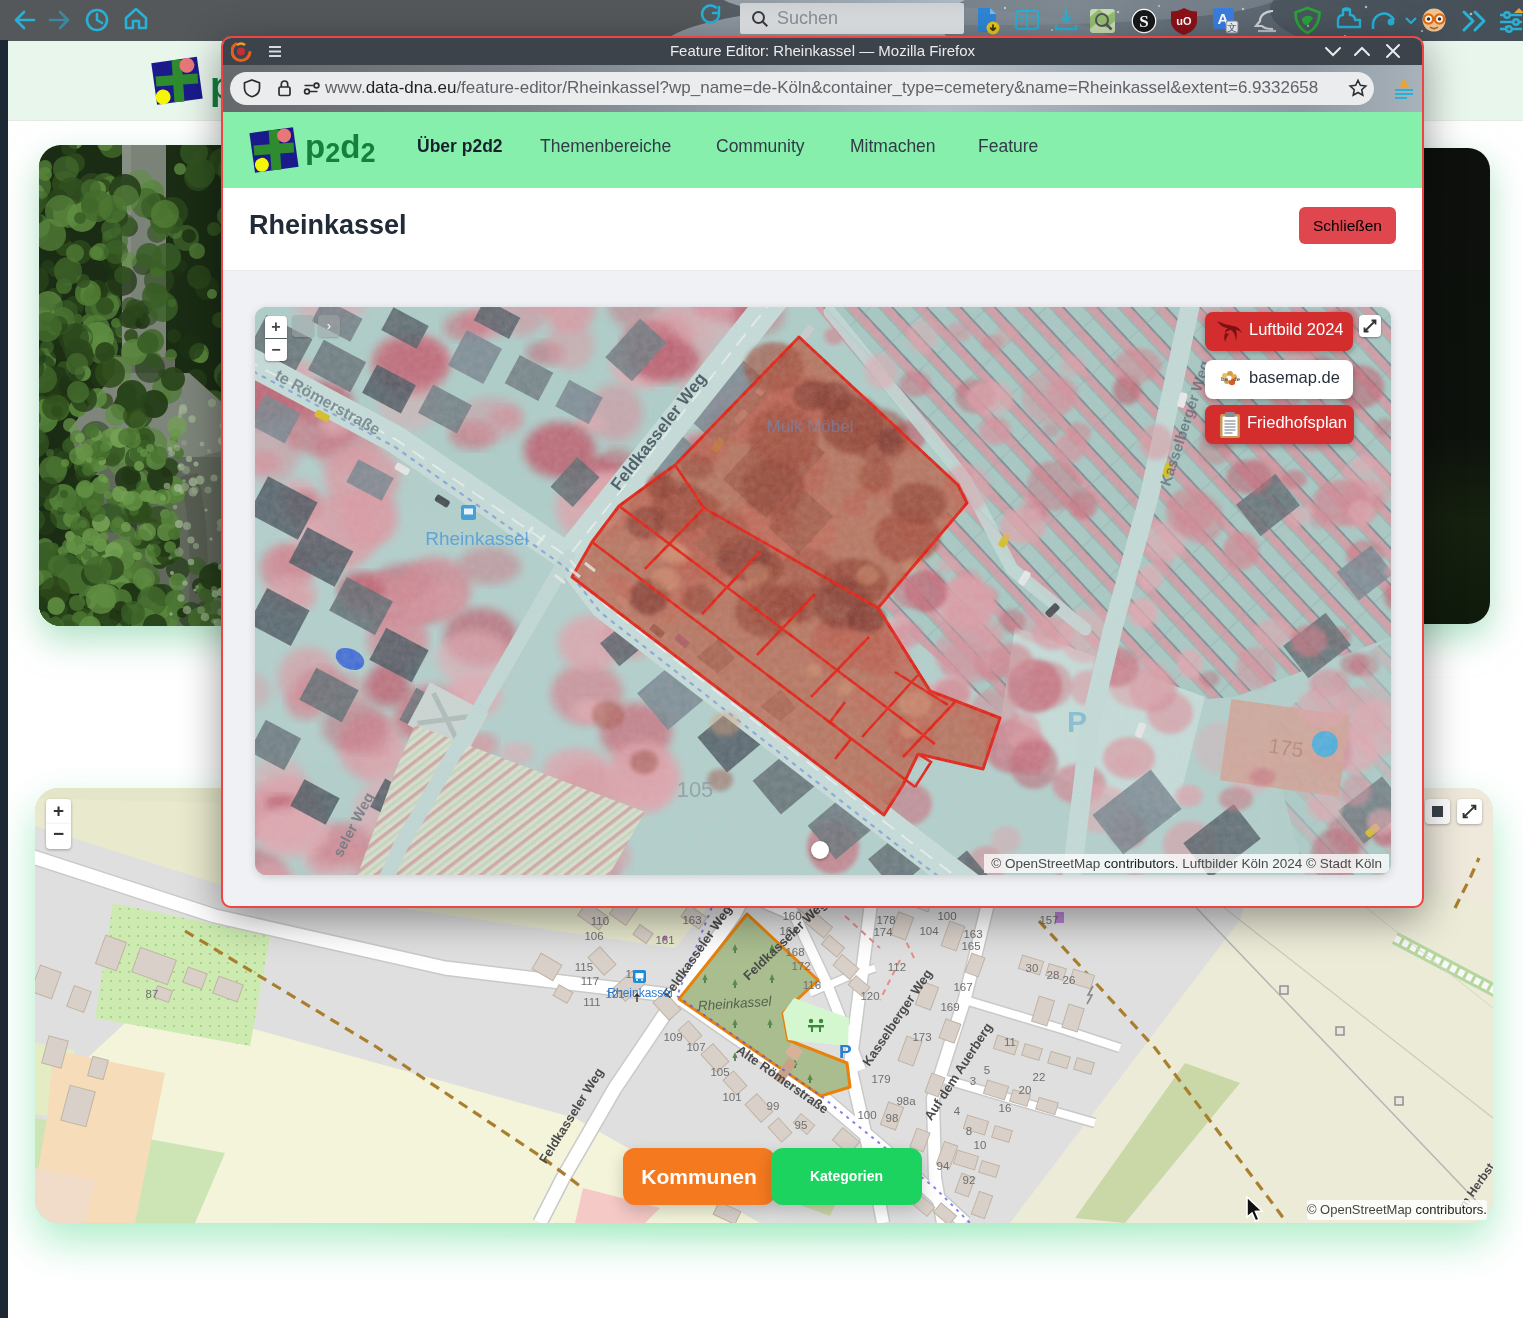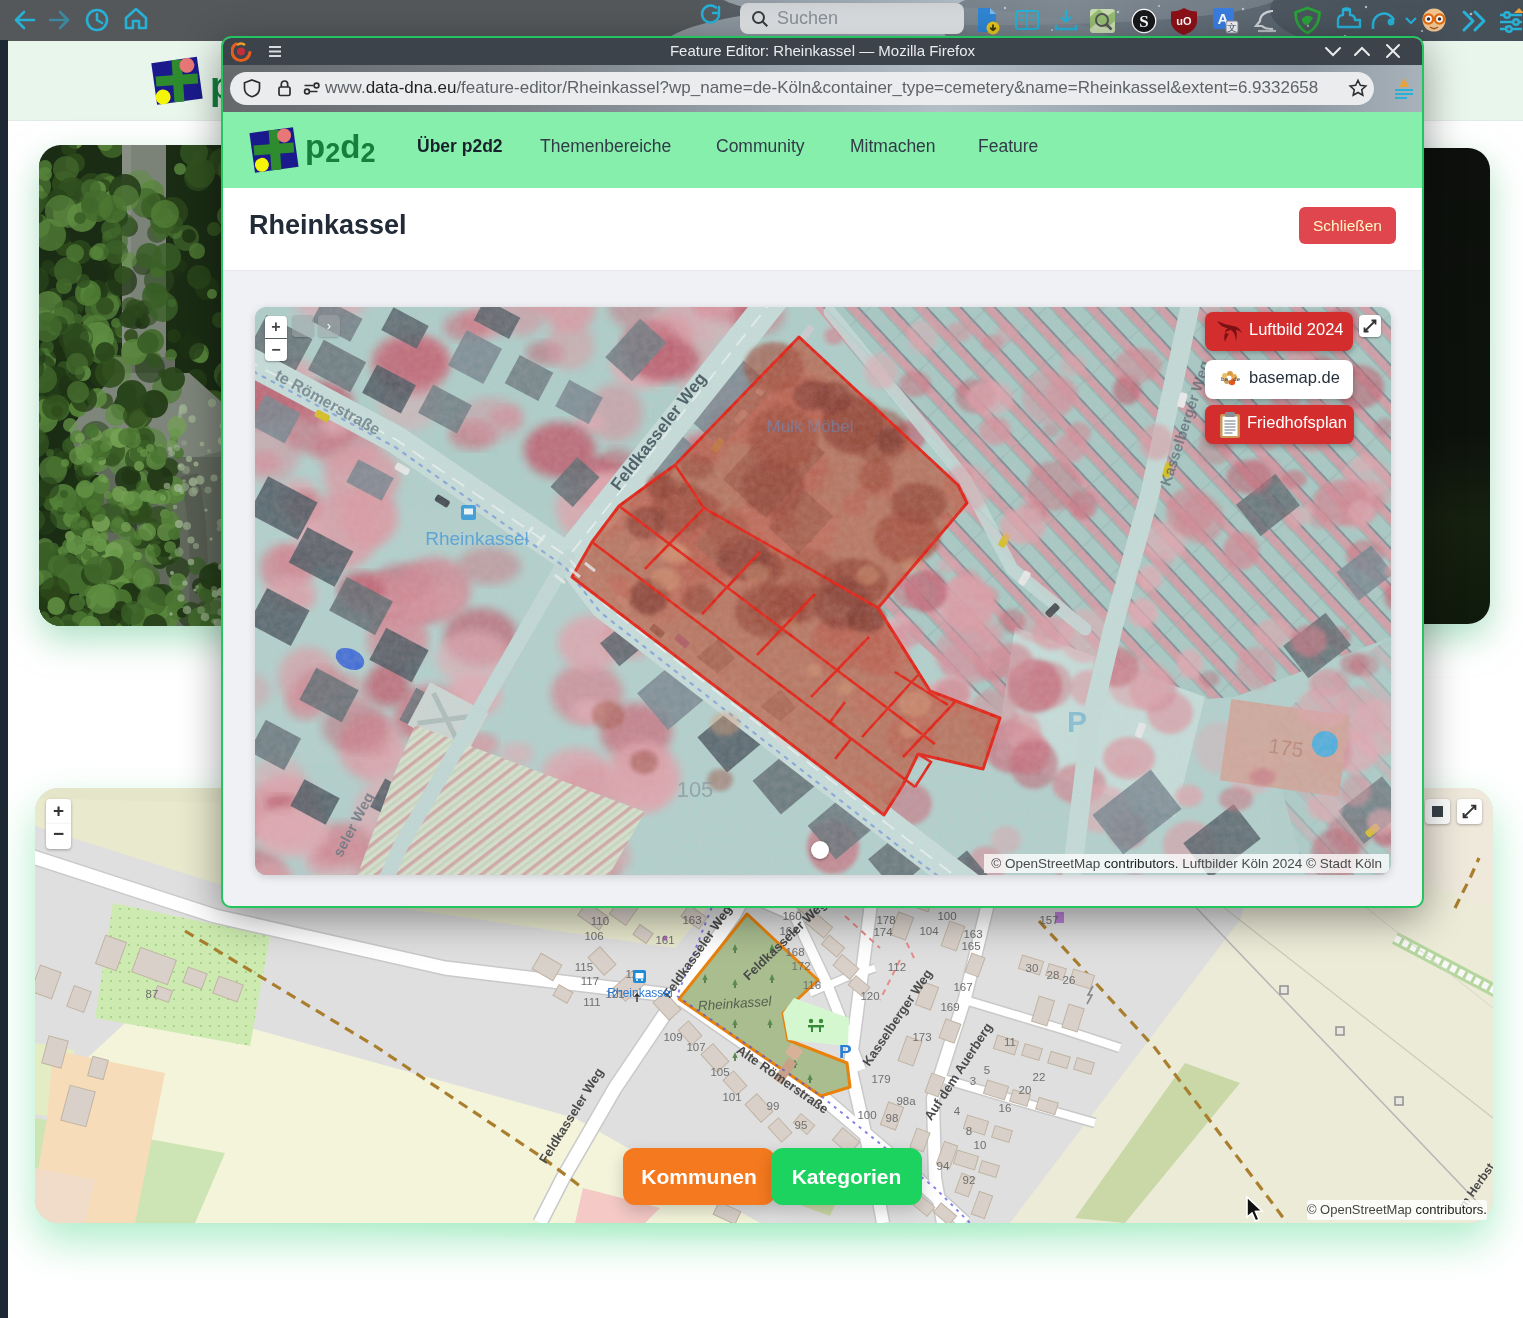--- a/index.html
+++ b/index.html
@@ -6,49 +6,49 @@
 html,body { width:1523px; height:1318px; overflow:hidden; font-family:"Liberation Sans", sans-serif; background:#fff; }
 #page { position:relative; width:1523px; height:1318px; overflow:hidden; }
 .abs { position:absolute; }
 
 
 #chrome { left:0; top:0; width:1523px; height:41px;
   background:linear-gradient(to right,#54585b 0%,#54585b 44%,#596069 50%,#6a7884 57%,#8b99a5 64%,#a3b1bb 70%,#7e8c99 78%,#67747f 86%,#5a656f 93%,#4e585f 100%);
 }
 #urlpill { position:absolute; left:157px; top:3px; width:539px; height:31px; background:#d8d9da; border-radius:16px; }
 #urlpill .t { position:absolute; left:90px; top:5px; font-size:18px; color:#1c1c1e; }
-#searchpill { position:absolute; left:740px; top:3px; width:224px; height:31px; background:linear-gradient(to bottom,#cdd1d4,#e9ecee); border-radius:8px; }
+#searchpill { position:absolute; left:740px; top:3px; width:224px; height:31px; background:linear-gradient(to bottom,#cdd1d4,#e9ecee); border-radius:2px; }
 #searchpill .t { position:absolute; left:37px; top:5px; font-size:18px; color:#8b9198; }
 
 
 #leftstrip { left:0; top:40px; width:8px; height:1278px; background:#1d2835; }
 
 
 #bgheader { left:8px; top:41px; width:1515px; height:80px; background:#e9f6ec; border-bottom:1px solid #e2ece4; }
 #photo1 { left:39px; top:145px; width:420px; height:481px; border-radius:22px; overflow:hidden; box-shadow:0 14px 34px rgba(110,200,150,.55); }
 #photo2 { left:1100px; top:148px; width:390px; height:476px; border-radius:22px; overflow:hidden; box-shadow:0 14px 34px rgba(110,200,150,.55); background:linear-gradient(to bottom,#0d100c 0%,#0e120d 60%,#15200f 78%,#101a0c 100%); }
 #glowband { left:35px; top:1190px; width:1458px; height:75px; background:radial-gradient(60% 100% at 50% 0%, rgba(130,230,170,.55), rgba(130,230,170,0) 75%); }
 #osmmap { left:35px; top:788px; width:1458px; height:435px; border-radius:24px; overflow:hidden; box-shadow:0 18px 40px rgba(120,225,165,.6); background:#e0dfdf; }
 .zbox { position:absolute; width:25px; height:25px; background:#fff; color:#333; font-size:19px; font-weight:bold; text-align:center; line-height:24px; box-shadow:0 1px 3px rgba(0,0,0,.3); }
 #btnKommunen { left:607px; top:1148px; width:152px; height:57px; background:#f4791f; border-radius:12px; color:#fff; font-size:21px; font-weight:bold; text-align:center; line-height:57px; box-shadow:0 6px 16px rgba(0,0,0,.18);margin-left:16px; }
-#btnKategorien { left:771px; top:1148px; width:151px; height:57px; background:#1cd35f; border-radius:12px; color:#fff; font-size:21px; font-weight:bold; text-align:center; line-height:57px; box-shadow:0 6px 16px rgba(0,0,0,.18); }
+#btnKategorien { left:771px; top:1148px; width:151px; height:57px; background:#1cd35f; border-radius:12px; color:#fff; font-size:14px; font-weight:bold; text-align:center; line-height:57px; box-shadow:0 6px 16px rgba(0,0,0,.18); }
 #osmattr { right:36px; top:1200px; height:20px; background:rgba(255,255,255,.8); font-size:13px; color:#444; padding:2px 0; border-radius:3px; }
 
 
-#popup { left:221px; top:36px; width:1203px; height:872px; border-radius:10px; border:2px solid #22c55e; overflow:hidden; box-shadow:0 10px 40px rgba(0,0,0,.4); background:#eff1f4; }
+#popup { left:221px; top:36px; width:1203px; height:872px; border-radius:10px; border:2px solid #ef4444; overflow:hidden; box-shadow:0 10px 40px rgba(0,0,0,.4); background:#eff1f4; }
 #ptitlebar { position:absolute; left:0; top:0; width:100%; height:27px; background:#3d434b; }
 #ptitlebar .title { position:absolute; width:100%; text-align:center; top:4px; font-size:15px; color:#e9ebed; }
 #purlrow { position:absolute; left:0; top:27px; width:100%; height:47px;
   background:linear-gradient(to right,#66696c 0%,#7b8187 25%,#98a3ac 45%,#b3bec6 60%,#9aa6b0 75%,#8e99a3 90%,#a8b2ba 100%); }
 #purlpill { position:absolute; left:7px; top:7px; width:1144px; height:33px; background:#ebeced; border-radius:17px; }
 #pheader { position:absolute; left:0; top:74px; width:100%; height:96px; background:#86efac;padding-left:24px; }
 .pnav { position:absolute; top:24px; font-size:17.5px; color:#313a46; }
 #ptitlerow { position:absolute; left:0; top:150px; width:100%; height:83px; background:#fff; border-bottom:1px solid #e8eaee; }
 #ptitlerow h1 { position:absolute; left:26px; top:22px; font-size:27px; color:#222b38; font-family:"Liberation Sans", sans-serif; }
-#btnSchliessen { position:absolute; right:26px; top:19px; width:97px; height:37px; background:#e0464d; border-radius:6px; color:#fef9c3; font-size:15.5px; text-align:center; line-height:37px; }
+#btnSchliessen { position:absolute; right:26px; top:19px; width:97px; height:37px; background:#e0464d; border-radius:6px; color:#000000; font-size:15.5px; text-align:center; line-height:37px; }
 #aerialwrap { position:absolute; left:32px; top:269px; width:1136px; height:568px; border-radius:12px; overflow:hidden; background:#b9dbd7; box-shadow:0 2px 8px rgba(0,0,0,.15); }
 .layerbtn { position:absolute; left:950px; width:148px; height:39px; border-radius:8px; color:#fff; font-size:16.5px; box-shadow:0 2px 6px rgba(0,0,0,.3); }
 .layerbtn .lab { position:absolute; left:44px; top:8px; }
 #aattr { position:absolute; right:2px; bottom:2px; background:rgba(255,255,255,.78); font-size:13.5px; color:#4a4a4a; padding:2px 7px; }
 
 
 .mzoom { position:absolute; width:22px; height:22px; background:#fff; border-radius:4px; color:#444; font-weight:bold; font-size:16px; text-align:center; line-height:21px; box-shadow:0 1px 2px rgba(0,0,0,.35); }
 .ghost { position:absolute; width:22px; height:22px; background:rgba(160,165,168,.55); border-radius:4px; box-shadow:0 1px 2px rgba(0,0,0,.2); }
 
 #cursor { left:1243px; top:1196px; width:24px; height:28px; }

